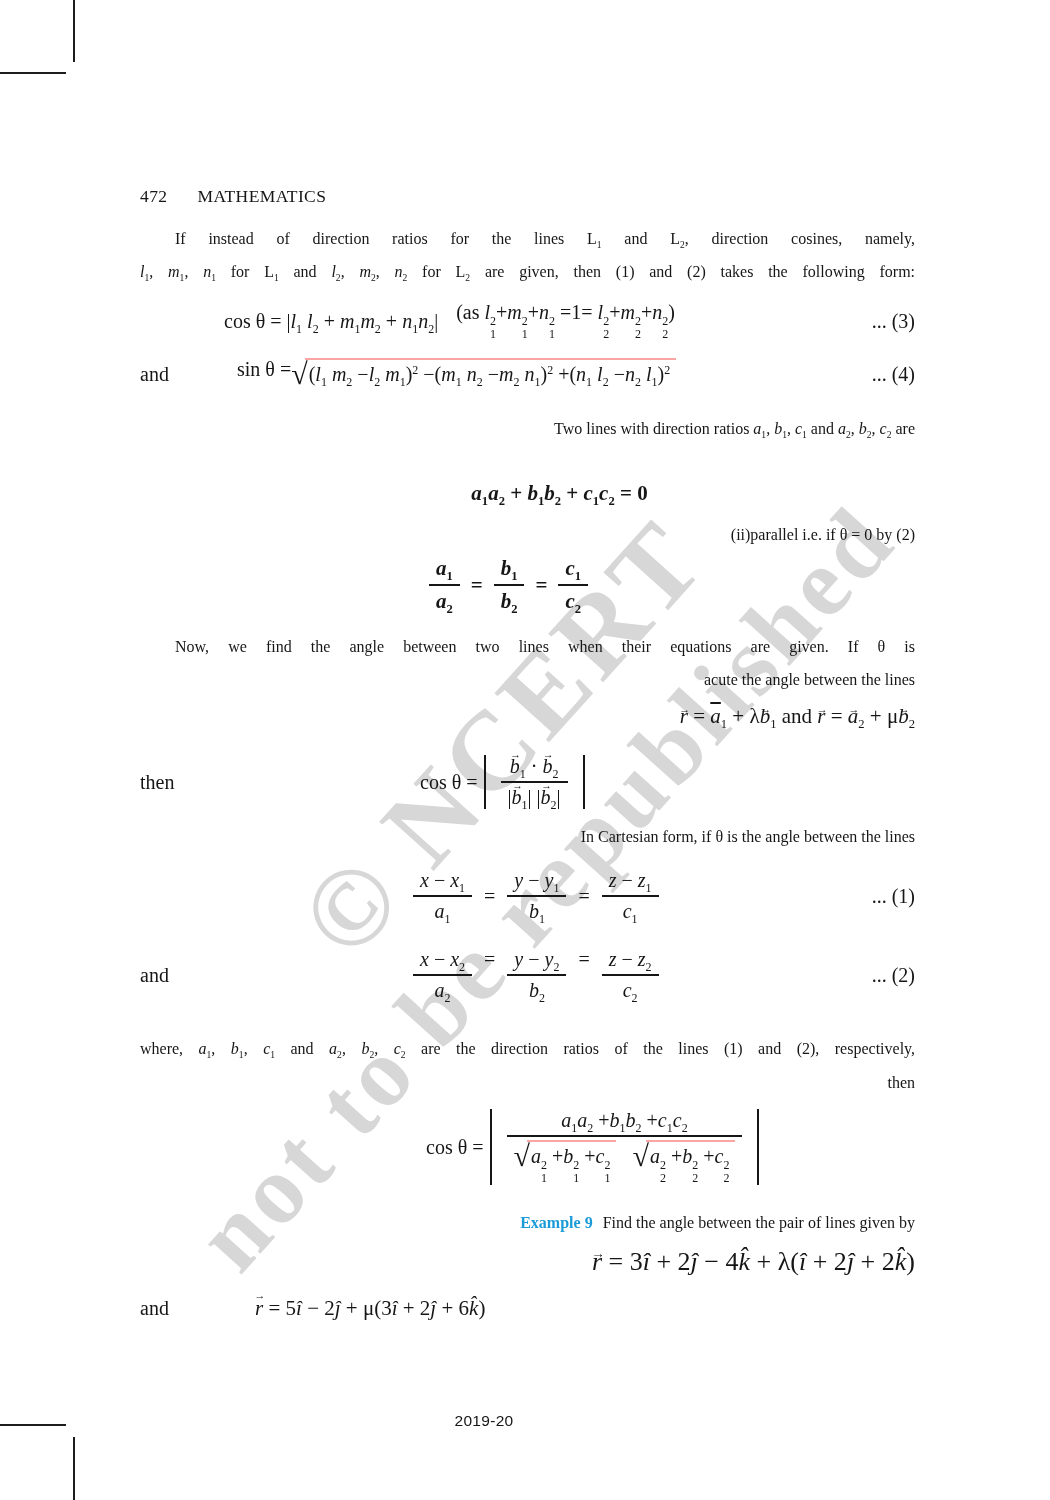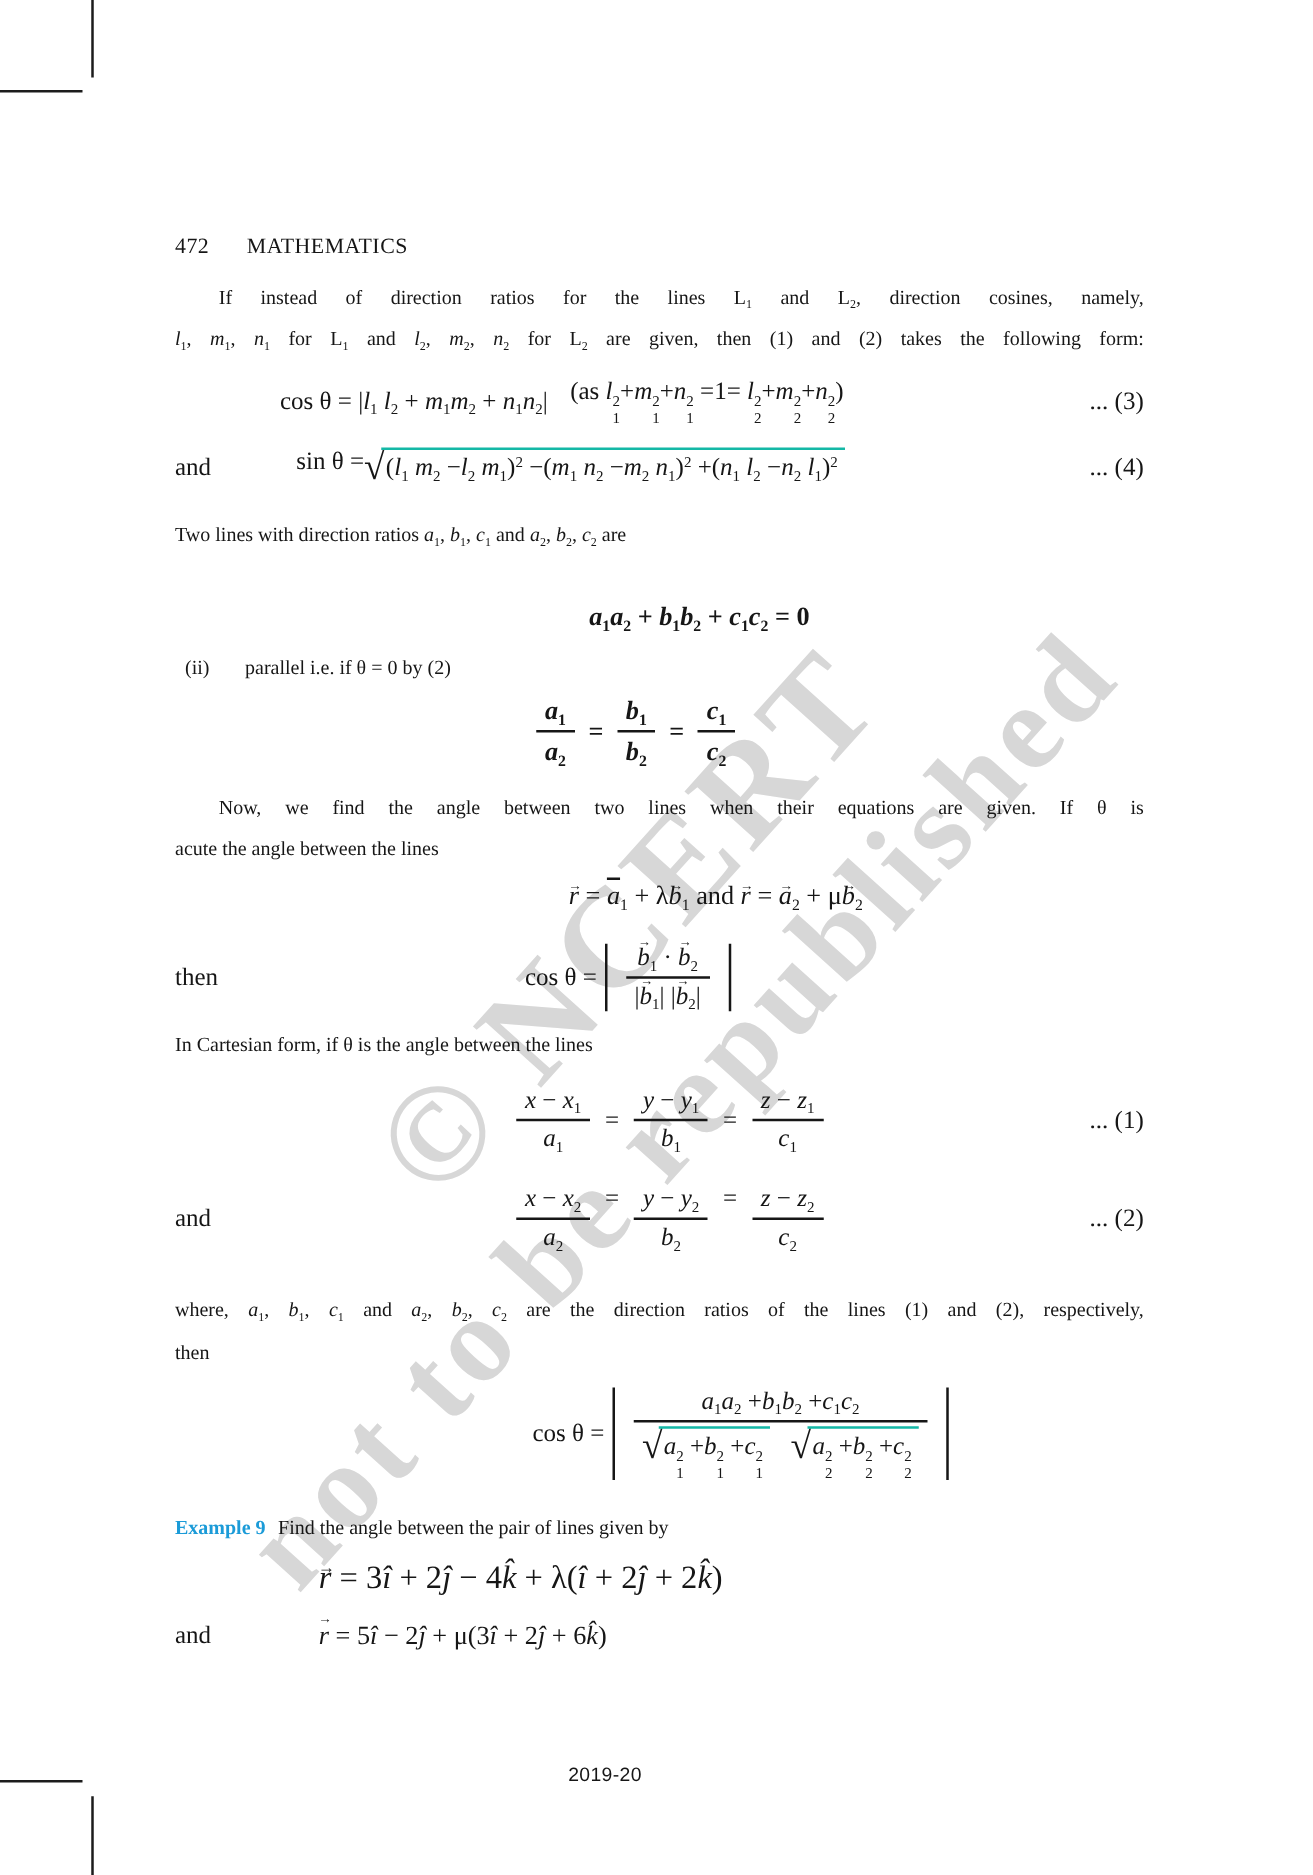--- a/index.html
+++ b/index.html
@@ -18,39 +18,39 @@
   .wm1{width:560px;left:222px;top:668px;font-size:112px;line-height:140px;transform:rotate(-48deg);}
   .wm2{width:1280px;left:-95px;top:822px;font-size:98px;line-height:132px;transform:rotate(-48deg);}
   
   .layer{position:absolute;inset:0;z-index:2;}
   .header{position:absolute;top:186px;left:140px;font-size:17.5px;letter-spacing:0.4px;}
   .header .num{margin-right:30px;text-align:right;}
   .pline{
     position:absolute;left:140px;right:135px;font-size:16px;line-height:33px;
     text-align:justify;text-align-last:justify;
   }
-  .pline.plain{text-align:left;text-align-last:auto;}
+  .pline.plain{text-align:right;text-align-last:auto;}
   .ind{padding-left:35px;}
   .eqrow{position:absolute;left:140px;right:135px;display:flex;align-items:center;font-size:20px;}
   .lab{flex:0 0 auto;width:44px;}
   .tag{margin-left:auto;flex:0 0 auto;}
   .m{font-size:20px;}
   sub{font-size:0.60em;vertical-align:-0.38em;line-height:0;}
   sup{font-size:0.60em;vertical-align:0.55em;line-height:0;}
   .stk{display:inline-flex;flex-direction:column;font-size:0.60em;line-height:1.05;vertical-align:-0.5em;text-align:left;}
   .stk span{display:block;}
   .vec{position:relative;font-style:italic;display:inline-block;}
   .vec::before{content:"→";position:absolute;top:-0.62em;left:50%;transform:translateX(-42%);font-size:0.52em;font-style:normal;}
   .ovl{font-style:italic;text-decoration:overline;}
   .frac{display:inline-block;vertical-align:middle;text-align:center;margin:0 5px;}
   .frac .fn{display:block;padding:0 7px 3px;border-bottom:2px solid #161616;}
   .frac .fd{display:block;padding:3px 7px 0;}
   .sqrt{display:inline-flex;align-items:flex-start;}
   .sqrt .rad{font-size:1.5em;line-height:1.05;margin-right:-3px;font-style:normal;}
-  .sqrt .sbody{border-top:2px solid #14b8a6;padding:3px 6px 0 4px;}
+  .sqrt .sbody{border-top:2px solid #fca5a5;padding:3px 6px 0 4px;}
   .absbar{display:inline-flex;align-items:center;border-left:2px solid #161616;border-right:2px solid #161616;padding:0 10px;margin-left:6px;}
   .boldeq{font-weight:bold;}
   .center{position:absolute;left:140px;right:135px;text-align:center;}
   .exlabel{color:var(--example,#1b9bd8);font-weight:bold;margin-right:10px;}
   .footer{position:absolute;top:1412px;left:0;width:968px;text-align:center;
     font-family:"Liberation Sans","DejaVu Sans",sans-serif;font-size:15.5px;letter-spacing:0.3px;}
 </style>
 </head>
 <body>
 

